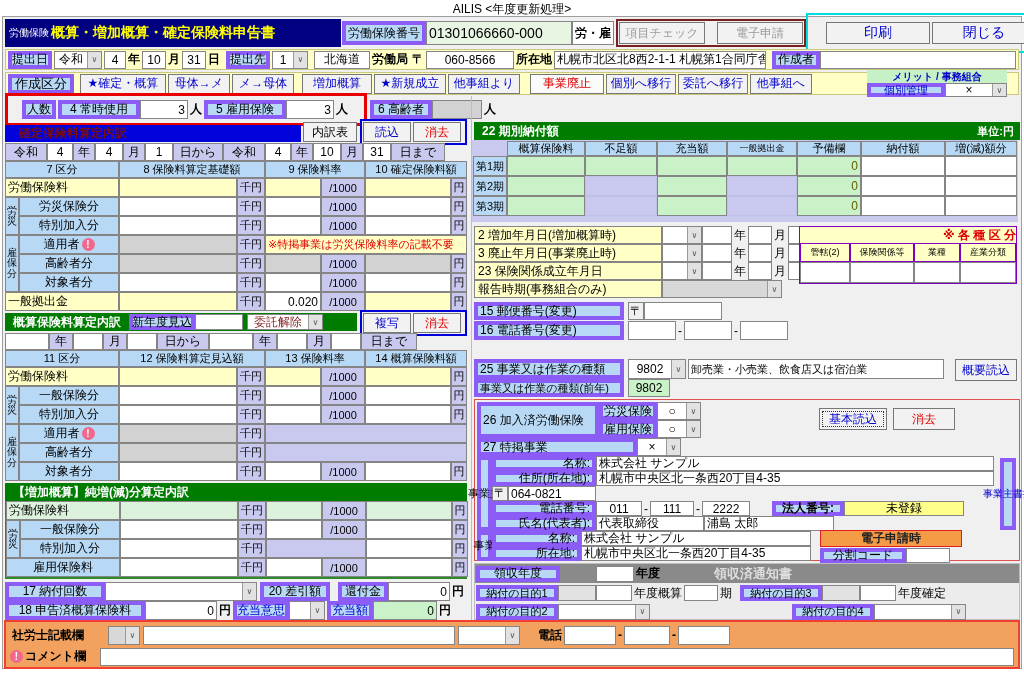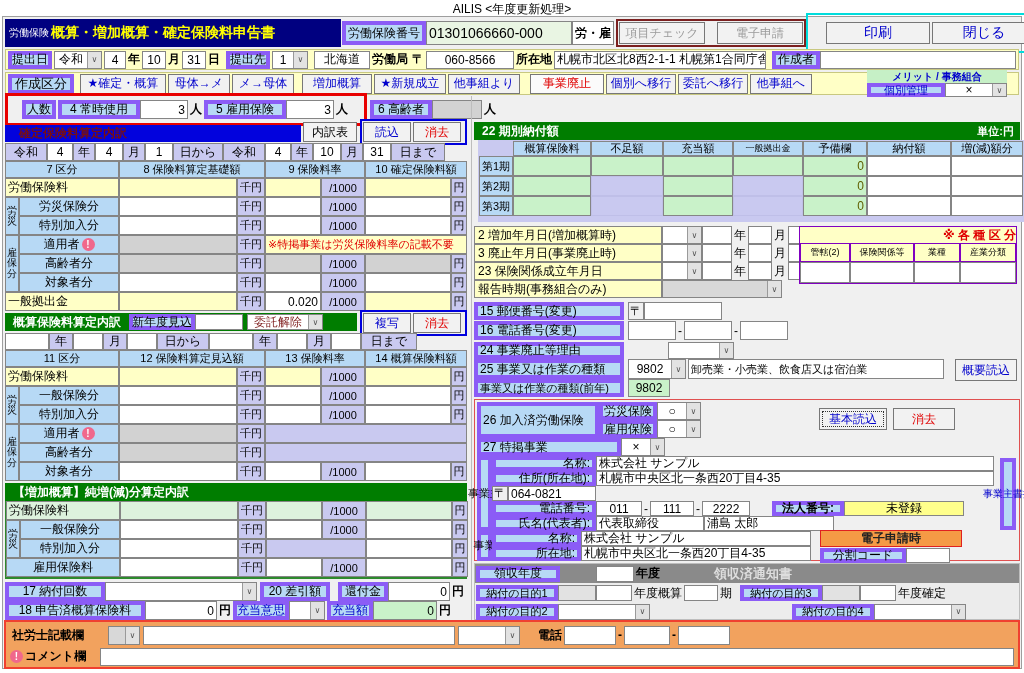--- a/index.html
+++ b/index.html
@@ -379,21 +379,21 @@
       <span class="txt" style="font-weight:bold">円</span>
     </div>
   </div>
 
   <div class="abs" style="top:79px;left:468px;width:550px;height:524px;border-left:1px solid #bdbdbd">
 
     <div class="abs sbar-green" style="top:26px;left:2px;width:546px;height:18px">
       <span>22  期別納付額</span>
       <span style="margin-left:auto;padding-right:6px;font-size:11px">単位:円</span>
     </div>
-    <div class="abs" style="top:44px;left:6px;width:546px;height:82px;background:#c9c9f0;padding:1px 1px">
+    <div class="abs" style="top:44px;left:0;width:546px;height:82px;background:#c9c9f0;padding:1px 1px">
       <div class="fx khead" style="height:15px">
         <span class="k0"></span>
         <span class="cell k1">概算保険料</span>
         <span class="cell k2">不足額</span>
         <span class="cell k3">充当額</span>
         <span class="cell k4" style="font-size:9px">一般拠出金</span>
         <span class="cell k5">予備欄</span>
         <span class="cell k6">納付額</span>
         <span class="cell k7">増(減)額分</span>
       </div>
@@ -499,27 +499,20 @@
     </div>
     <div class="abs fx" style="top:225px;left:2px;width:360px;height:19px">
       <span class="lb" style="width:150px;justify-content:flex-start">16 電話番号(変更)</span>
       <span class="cell w" style="width:48px;margin-left:4px"></span>
         <span class="txt">-</span>
       <span class="cell w" style="width:48px"></span>
         <span class="txt">-</span>
       <span class="cell w" style="width:48px"></span>
     </div>
 
-    <div class="abs fx" style="top:246px;left:2px;width:360px;height:17px">
-      <span class="lb" style="width:150px;justify-content:flex-start">24 事業廃止等理由</span>
-      <span class="dd" style="width:66px;margin-left:44px">
-          <span class="v"></span>
-          <span class="ar"></span>
-        </span>
-    </div>
     <div class="abs fx" style="top:263px;left:2px;width:478px;height:20px">
       <span class="lb" style="width:150px;justify-content:flex-start">25 事業又は作業の種類</span>
       <span class="dd" style="width:58px;margin-left:4px">
           <span class="v">9802</span>
           <span class="ar"></span>
         </span>
       <span class="cell w" style="width:256px;margin-left:2px;font-size:11px">卸売業・小売業、飲食店又は宿泊業</span>
     </div>
     <span class="btn abs" style="top:263px;right:4px;width:62px;height:22px">概要読込</span>
     <div class="abs fx" style="top:283px;left:2px;width:320px;height:18px">
@@ -543,21 +536,21 @@
             <span class="dd" style="width:44px;height:18px">
                 <span class="v">○</span>
                 <span class="ar"></span>
               </span>
           </span>
         </span>
       </div>
       <span class="btn abs" style="top:8px;left:344px;width:68px;height:22px;outline:1px dotted #333;outline-offset:-4px">基本読込</span>
       <span class="btn red abs" style="top:8px;left:418px;width:62px;height:22px">消去</span>
       <div class="abs fx" style="top:38px;left:2px;height:18px">
-        <span class="lb" style="width:144px;justify-content:flex-start">27 特掲事業</span>
+        <span class="lb" style="width:160px;justify-content:flex-start">27 特掲事業</span>
         <span class="dd" style="width:44px;height:18px">
             <span class="v">×</span>
             <span class="ar"></span>
           </span>
       </div>
 
       <div class="abs fx" style="top:56px;left:2px;width:540px;height:75px;align-items:stretch">
         <span class="lb vert" style="width:15px;height:75px;font-size:11px">事業主</span>
         <span style="flex:1">
           <span class="fx" style="height:15px">

